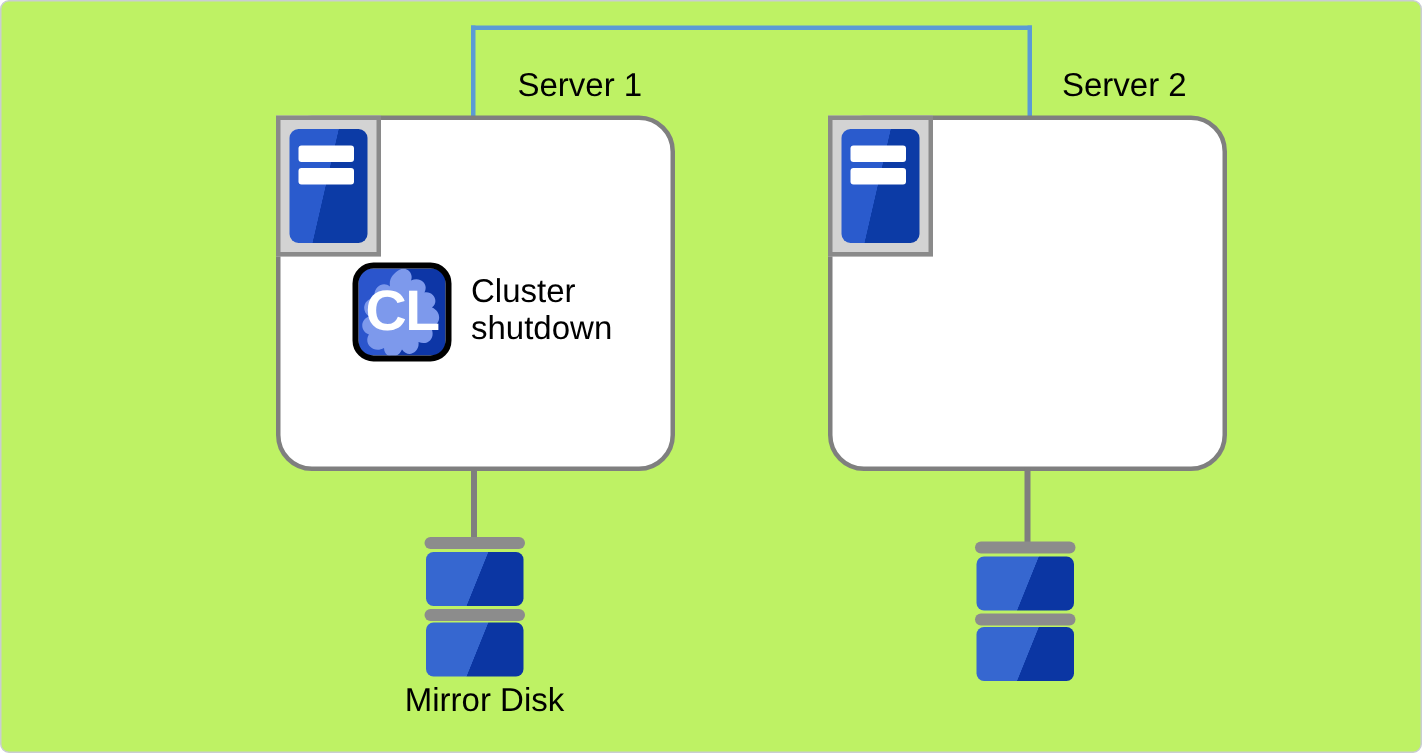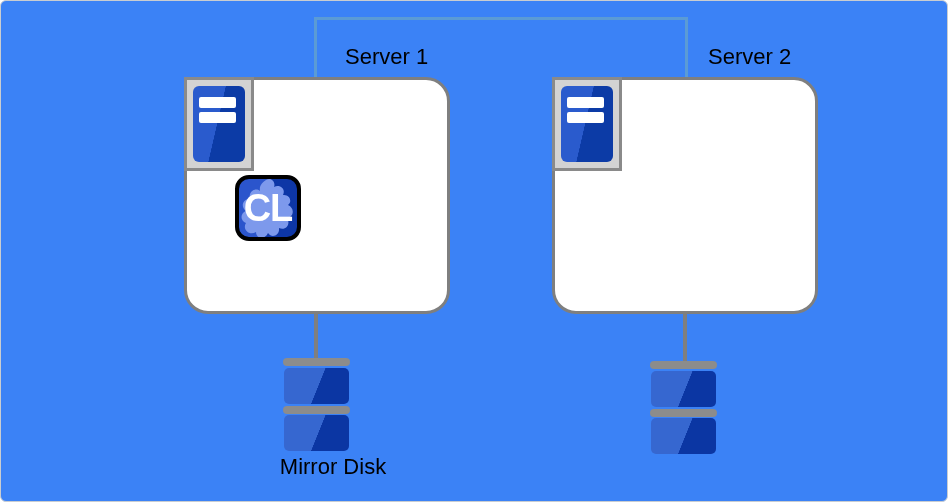--- a/index.html
+++ b/index.html
@@ -1,19 +1,19 @@
 <!DOCTYPE html>
 <html><head>
 <meta charset="utf-8">
 <style>
   html,body{margin:0;padding:0;background:#fff;}
   body{font-family:"Liberation Sans",sans-serif;color:#000;}
   .canvas{
     position:relative;width:946px;height:500px;margin:0;
-    background:#3b82f6;border:1px solid #c9cdd1;border-radius:6px;
+    background:#bef264;border:1px solid #c9cdd1;border-radius:6px;
     overflow:hidden;
   }
   
   .interconnect{
     position:absolute;left:313px;top:16px;width:374px;height:62px;
     box-sizing:border-box;
     border-top:3px solid #5b9bd5;border-left:3px solid #5b9bd5;border-right:3px solid #5b9bd5;
   }
   .label{position:absolute;font-size:22px;line-height:25px;white-space:pre;}
   .server-label-1{left:344px;top:43px;}
@@ -62,21 +62,21 @@
   .disk-2{left:649px;top:360px;}
   .disk-cap{position:absolute;left:0;width:67px;height:8px;background:#8c8c8c;border-radius:4px;}
   .disk-cap-a{top:0;}
   .disk-cap-b{top:48px;}
   .disk-plate{
     position:absolute;left:1px;width:65px;height:36px;border-radius:5px;
     background:linear-gradient(112deg,#3667d0 52%,#0b36a3 52.5%);
   }
   .disk-plate-a{top:10px;}
   .disk-plate-b{top:57px;}
-  .mirror-label{left:276px;top:453px;width:112px;text-align:center;}
+  .mirror-label{left:266px;top:453px;width:112px;text-align:center;}
 </style>
 </head>
 <body>
 
 <div class="canvas">
 
   <div class="interconnect"></div>
 
   <div class="label server-label-1">Server 1</div>
   <div class="label server-label-2">Server 2</div>
@@ -98,20 +98,21 @@
     </div>
   </div>
 
   <div class="cl-badge">
     <svg class="cl-blob" viewBox="0 0 58 58" xmlns="http://www.w3.org/2000/svg">
       <path fill="#7d99ec" d="M27 1 C32 -2 37 3 35 8 C41 5 47 10 44 16 C50 15 54 22 49 26 C56 29 55 38 48 39 C52 45 47 52 40 49 C41 56 33 60 29 54 C26 61 17 60 17 53 C10 57 3 50 7 44 C1 42 1 34 7 32 C1 28 4 19 11 20 C9 13 16 8 21 12 C20 6 24 3 27 1 Z"></path>
     </svg>
     <div class="cl-text">CL</div>
   </div>
 
+  <div class="label cluster-label">Cluster shutdown</div>
 
   <div class="stem stem-1"></div>
   <div class="stem stem-2"></div>
 
   <div class="disk disk-1">
     <div class="disk-cap disk-cap-a"></div>
     <div class="disk-plate disk-plate-a"></div>
     <div class="disk-cap disk-cap-b"></div>
     <div class="disk-plate disk-plate-b"></div>
   </div>

